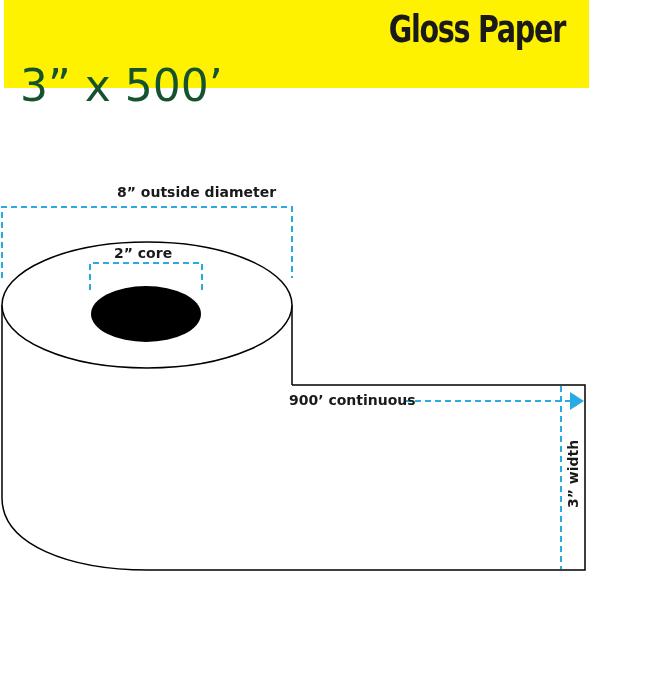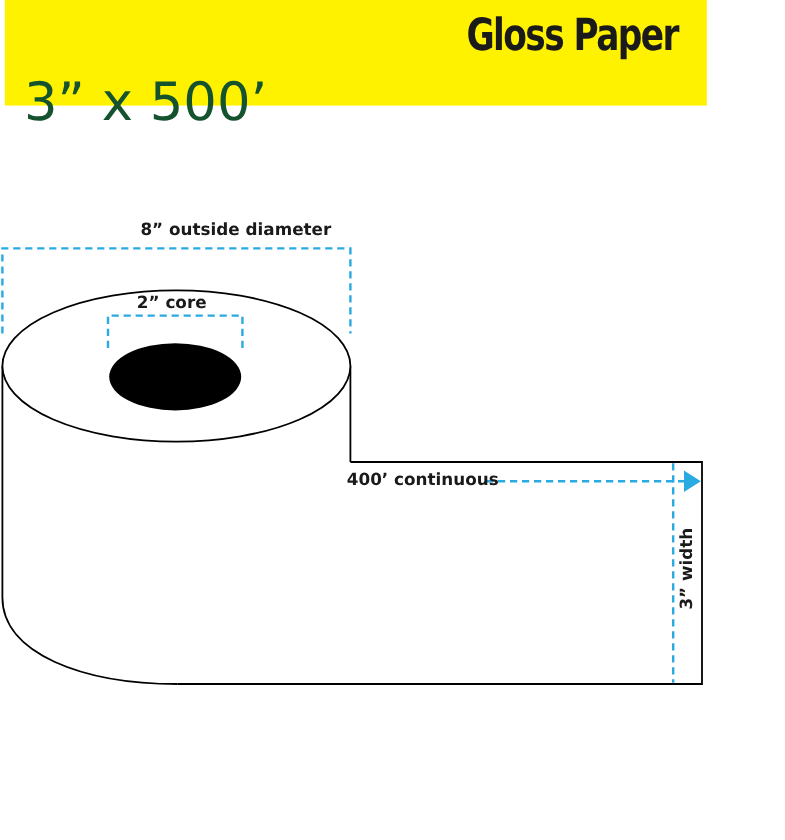--- a/index.html
+++ b/index.html
@@ -47,14 +47,14 @@
     <polygon points="570,392 584,401 570,410" fill="#29ABE2"></polygon>
   </g>
 
   <g>
     <line x1="561" y1="386" x2="561" y2="569" stroke="#29ABE2" stroke-width="2" stroke-dasharray="6,4"></line>
   </g>
 </svg>
 
 <div class="lbl" style="left:73px; top:184px;margin-left:44px;">8” outside diameter</div>
 <div class="lbl" style="left:114px; top:245px;">2” core</div>
-<div class="lbl" style="left:289px; top:392px;">400’ continuous</div>
+<div class="lbl" style="left:289px; top:392px;">900’ continuous</div>
 <div class="lbl-vert" style="left:565px; top:508px;">3” width</div>
 
 </body></html>

